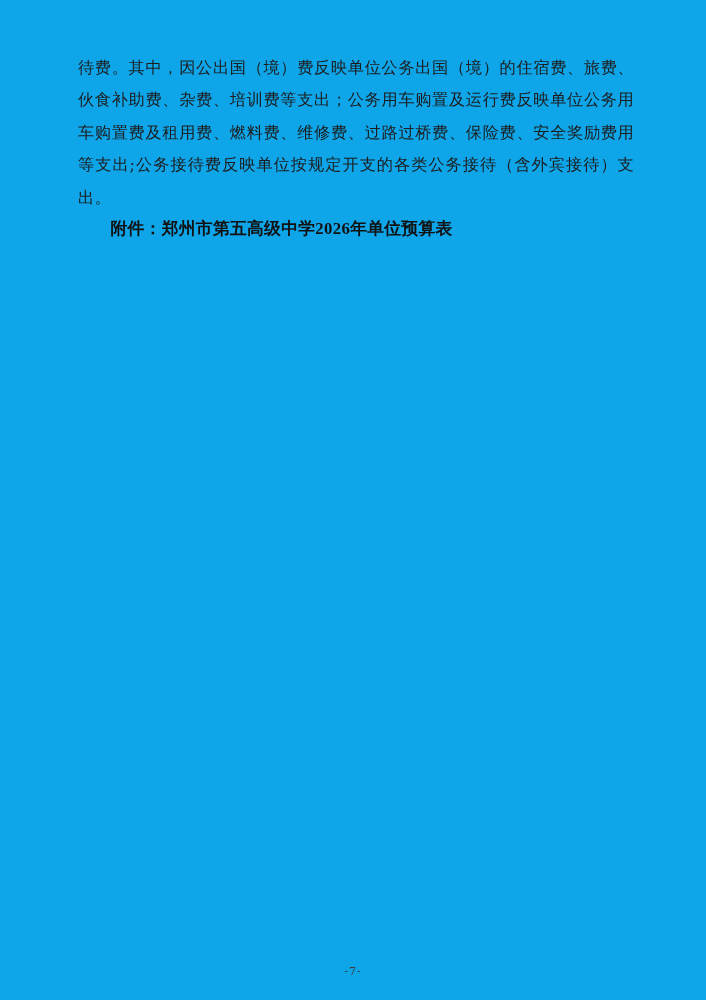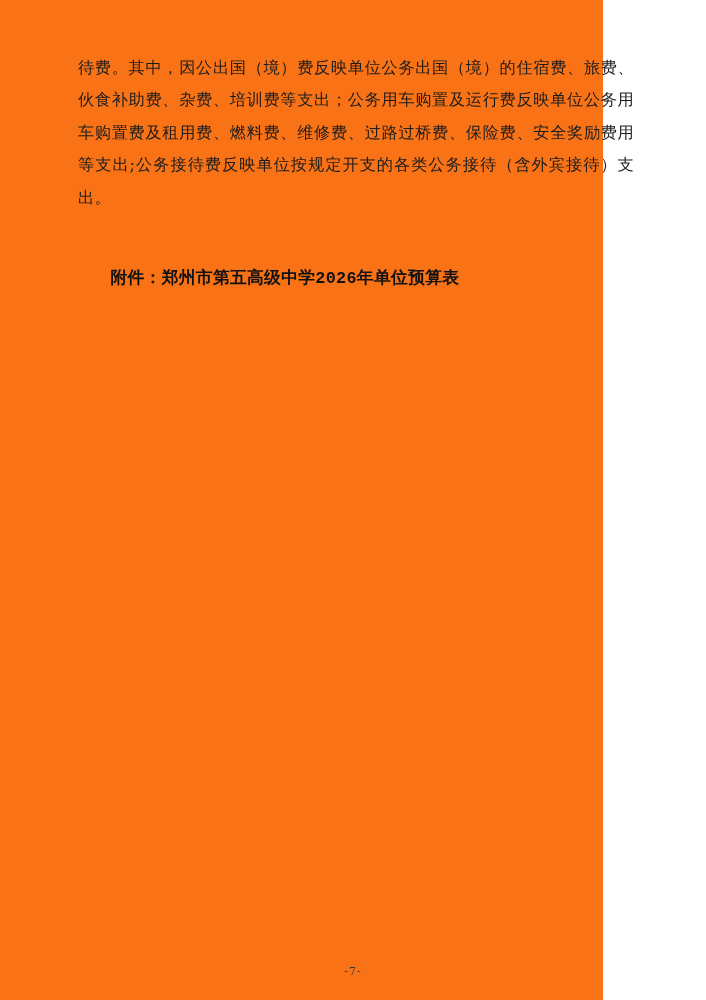--- a/index.html
+++ b/index.html
@@ -12,23 +12,23 @@
     height: 1000px;
     position: relative;
     font-family: "DejaVu Serif", "Liberation Serif", serif;
     color: #1a1a1a;
     overflow: hidden;
   }
   .page {
     position: absolute;
     left: 0;
     top: 0;
-    width: 603px;
+    width: 706px;
     height: 1000px;
-    background: #f97316;
+    background: #0ea5e9;
   }
   .content {
     position: absolute;
     left: 78px;
     top: 52px;
     width: 556px;
   }
   p.body-par {
     margin: 0 0 0 0;
     font-size: 16.2px;
@@ -36,28 +36,27 @@
     text-align: justify;
     text-justify: inter-ideograph;
     letter-spacing: 0.2px;
     font-family: "DejaVu Serif", "Liberation Serif", serif;
     color: #1c1c1c;
   }
   p.indent2 {
     text-indent: 32.4px;
   }
   .attachment {
-    margin-top: 50px;
     font-size: 16.8px;
     line-height: 30px;
     font-weight: bold;
     text-indent: 32.4px;
     letter-spacing: 0.3px;
     color: #111;
-    font-family: Liberation Mono, monospace;
+    font-family: Liberation Serif, serif;
   }
   .page-number {
     position: absolute;
     left: 0;
     top: 965px;
     width: 706px;
     text-align: center;
     font-size: 11px;
     color: #3b3b3b;
     letter-spacing: 1px;

